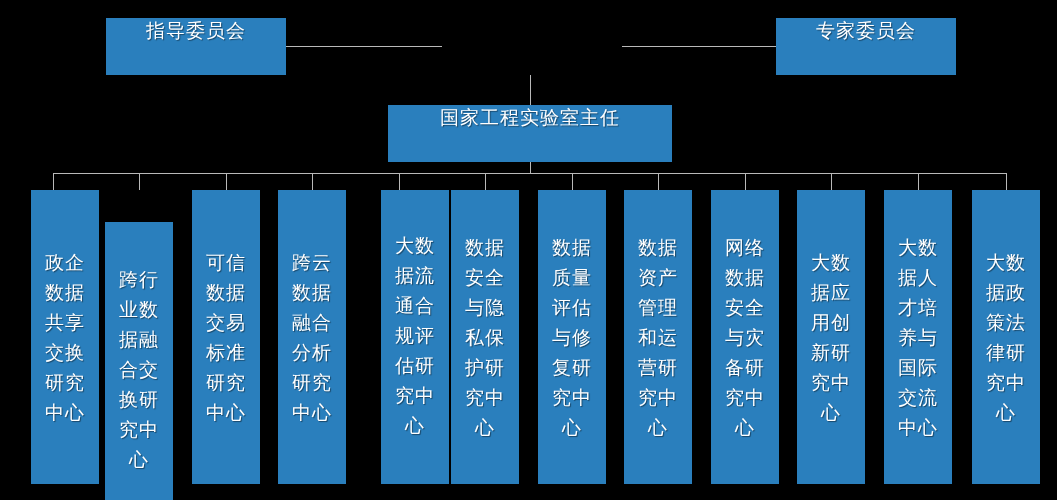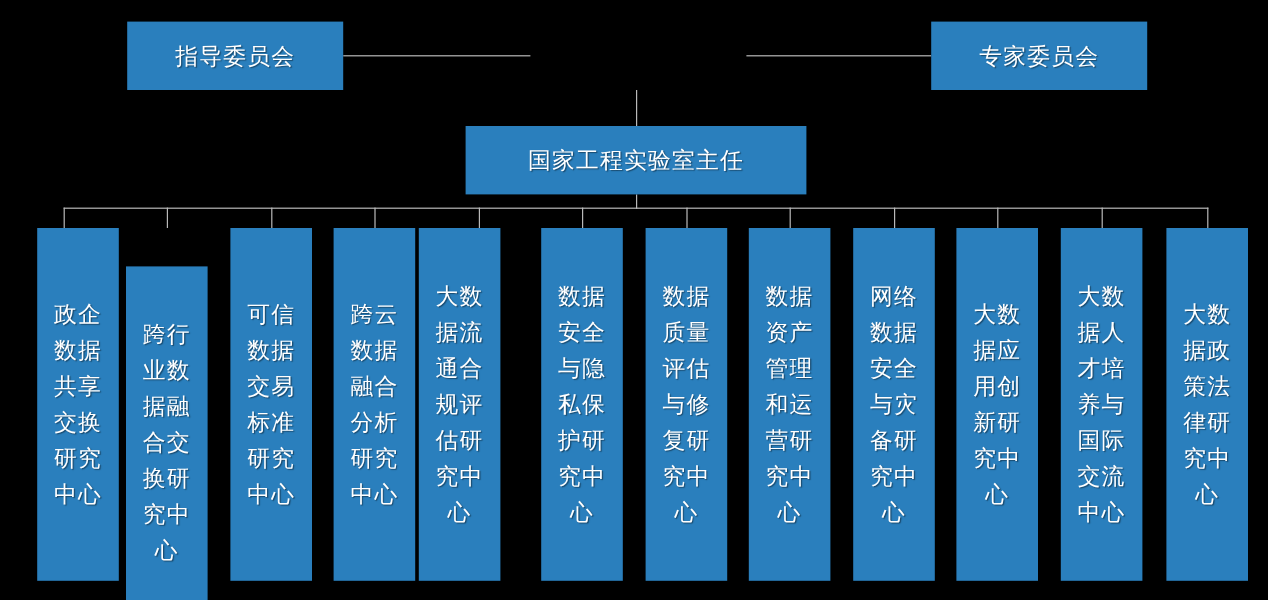--- a/index.html
+++ b/index.html
@@ -25,21 +25,21 @@
   .line.h { height: 1px; }
   .line.v { width: 1px; }
 
   
   .node {
     position: absolute;
     background: #2a7fbd;
     color: #ffffff;
     box-sizing: border-box;
     display: flex;
-    align-items: center;
+    align-items: flex-start;
     justify-content: center;
     text-align: center;
     text-shadow: 1px 1px 1px rgba(0,0,0,0.45);
     letter-spacing: 1px;
   }
 
   
   .committee {
     top: 18px;
     height: 57px;
@@ -122,21 +122,21 @@
     </div>
   <div class="node center" style="left:105px;margin-top:32px;">
     <span class="label">跨行业数据融合交换研究中心</span>
     </div>
   <div class="node center" style="left:192px;">
     <span class="label">可信数据交易标准研究中心</span>
     </div>
   <div class="node center" style="left:278px;">
     <span class="label">跨云数据融合分析研究中心</span>
     </div>
-  <div class="node center" style="left:349px;">
+  <div class="node center" style="left:381px;font-family:Liberation Mono, monospace;">
     <span class="label">大数据流通合规评估研究中心</span>
     </div>
   <div class="node center" style="left:451px;">
     <span class="label">数据安全与隐私保护研究中心</span>
     </div>
   <div class="node center" style="left:538px;">
     <span class="label">数据质量评估与修复研究中心</span>
     </div>
   <div class="node center" style="left:624px;">
     <span class="label">数据资产管理和运营研究中心</span>

